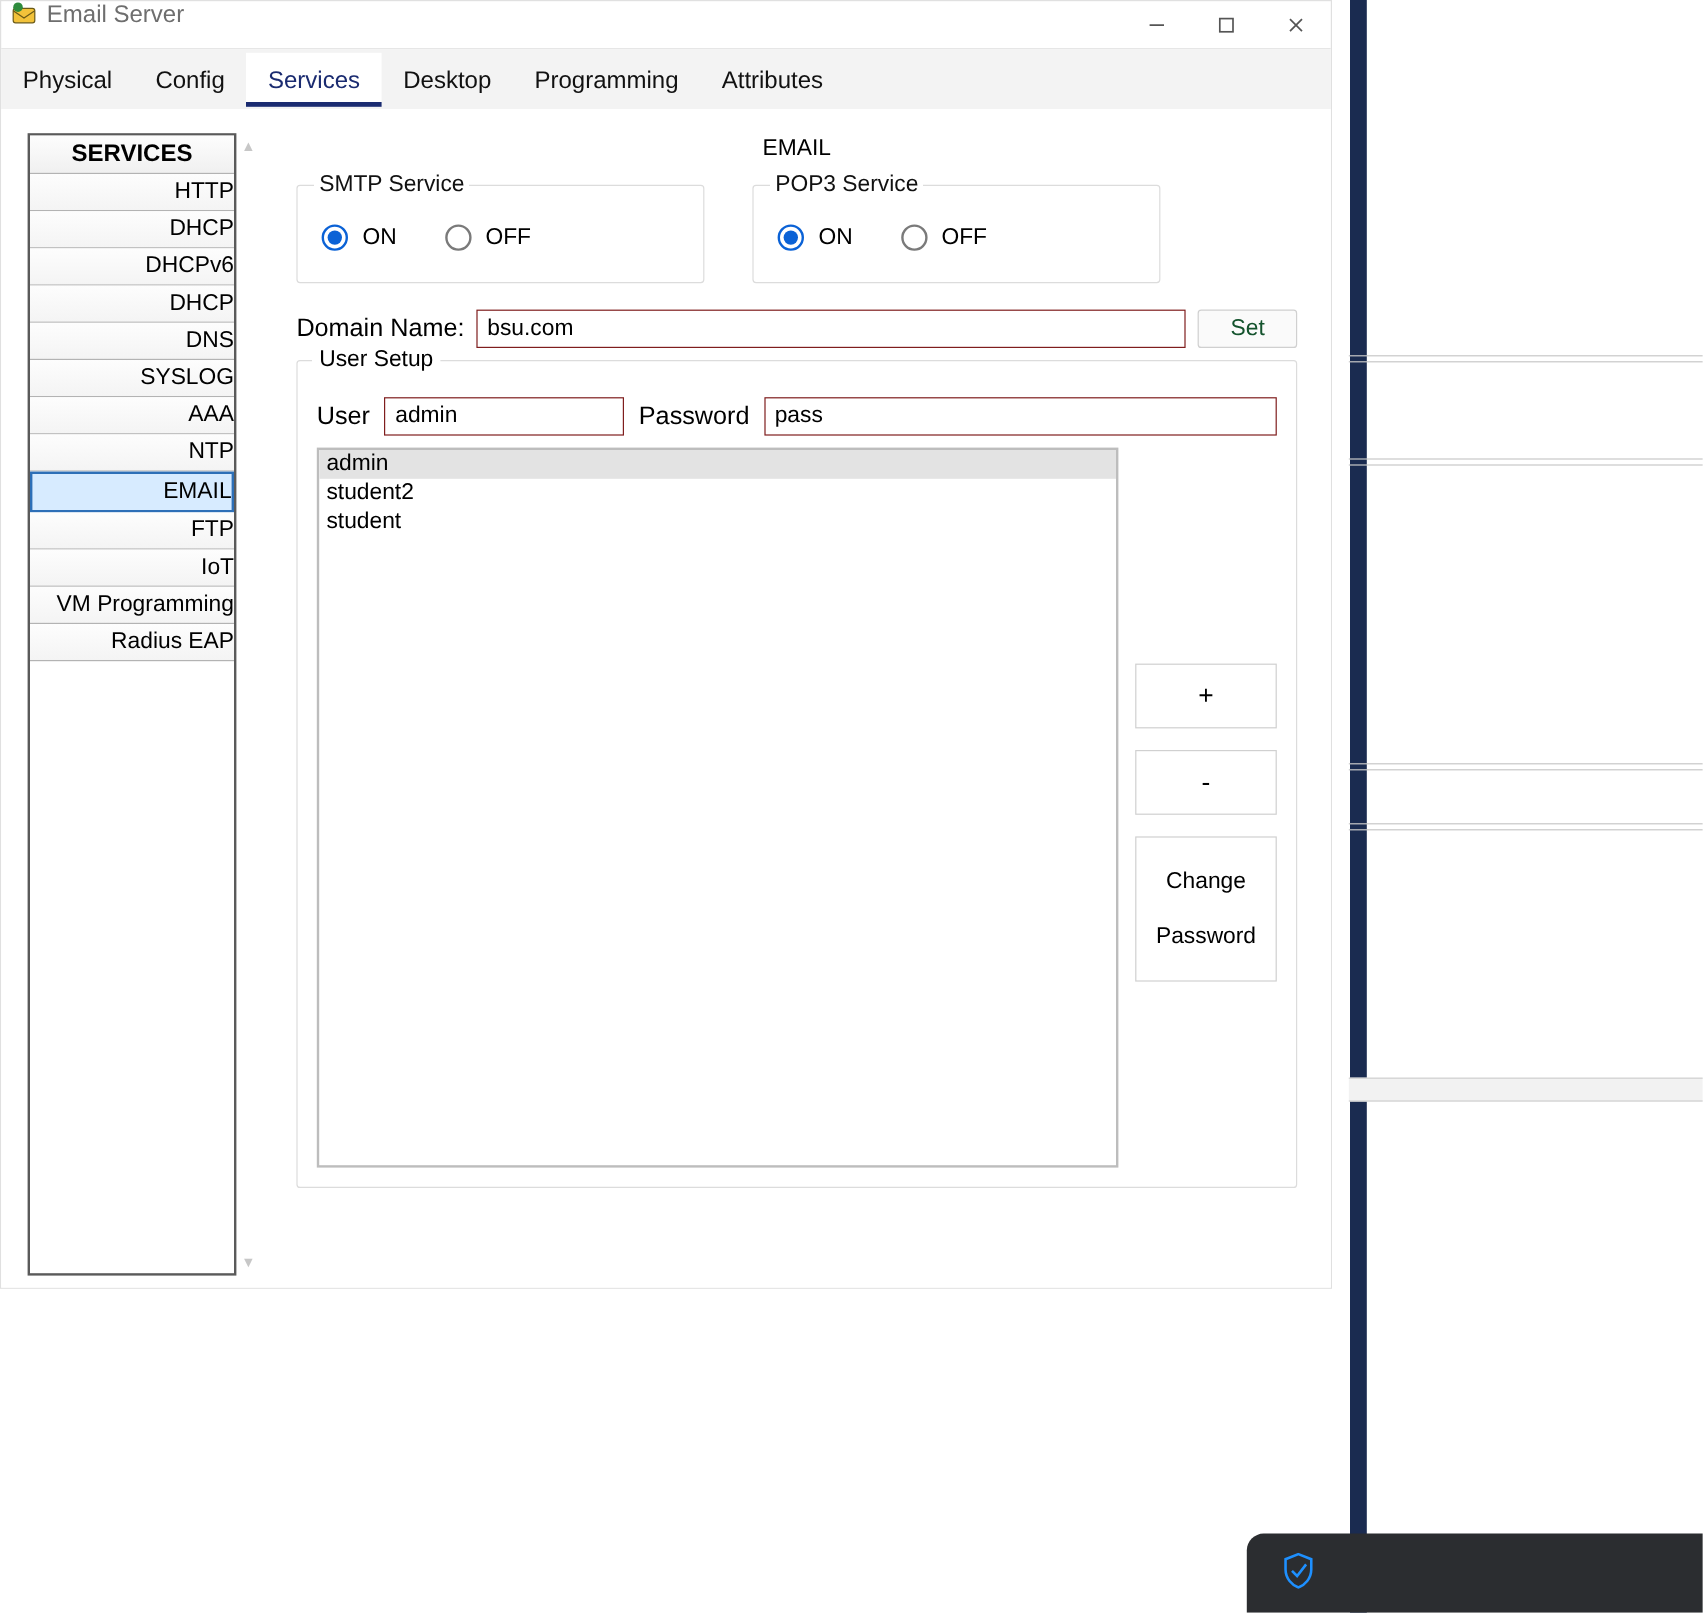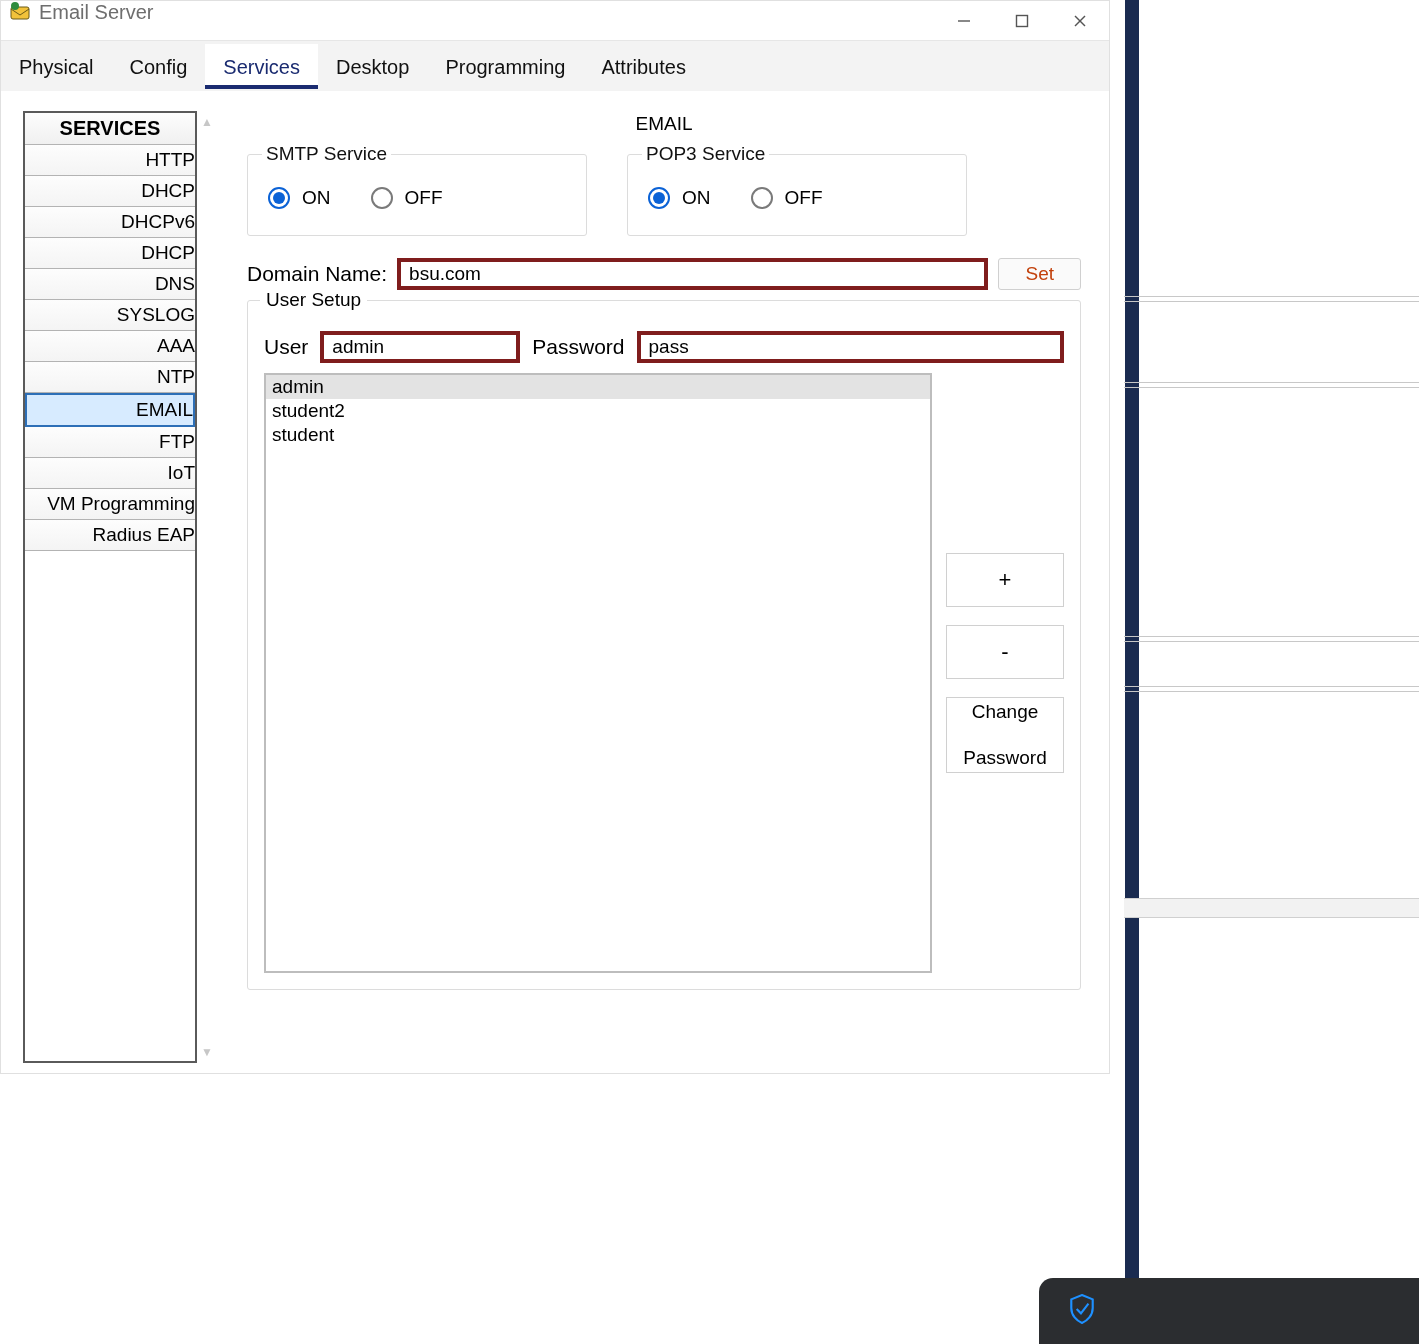--- a/index.html
+++ b/index.html
@@ -33,35 +33,35 @@
   .groups{display:flex;gap:40px}
   fieldset{border:1px solid #dcdcdc;border-radius:3px;padding:22px 14px 26px 14px;margin:0;width:340px}
   legend{font-size:19px;padding:0 4px;color:#111}
   .radio-row{display:flex;gap:40px;align-items:center;padding-left:6px}
   .radio{display:flex;align-items:center;gap:12px;font-size:19px}
   .radio .dot{width:22px;height:22px;border:2px solid #7a7a7a;border-radius:50%;display:inline-flex;align-items:center;justify-content:center}
   .radio.on .dot{border-color:#0b62d6}
   .radio.on .dot::after{content:"";width:12px;height:12px;border-radius:50%;background:#0b62d6}
   .domain-row{display:flex;align-items:center;gap:10px;margin:22px 0 10px 0}
   .lbl{font-size:21px}
-  .txt{height:32px;border:4px solid #7f1d1d;font-size:19px;padding:2px 8px;background:#fff}
+  .txt{height:32px;border:1px solid #7f1d1d;font-size:19px;padding:2px 8px;background:#fff}
   .domain-row .txt{flex:1}
-  .btn{border:1px solid #d0d0d0;background:#fafafa;color:#c2410c;font-size:19px;padding:4px 26px;border-radius:3px;cursor:pointer}
+  .btn{border:1px solid #d0d0d0;background:#fafafa;color:#14532d;font-size:19px;padding:4px 26px;border-radius:3px;cursor:pointer}
   .user-setup{border:1px solid #dcdcdc;border-radius:3px;margin-top:6px;padding:10px 16px 14px 16px;position:relative;height:690px}
   .user-setup .legend{position:absolute;top:-12px;left:12px;background:#fff;padding:0 6px;font-size:19px}
   .upw{display:flex;align-items:center;gap:12px;margin:20px 0 10px 0}
   .upw .txt{width:200px}
   .upw .txt.pw{flex:1}
   .list-area{display:flex;gap:14px;height:600px}
   .userlist{flex:1;border:2px solid #bdbdbd;background:#fff;overflow:auto}
   .userlist .row{font-size:19px;padding:1px 6px}
   .userlist .row.sel{background:#e3e3e3}
   .side-btns{width:118px;display:flex;flex-direction:column;gap:18px;margin-top:180px}
   .sb{border:1px solid #d0d0d0;background:#fff;font-size:22px;height:54px;display:flex;align-items:center;justify-content:center;cursor:pointer}
-  .sb.chg{font-size:19px;height:76px;flex-direction:column;line-height:2.4}
+  .sb.chg{font-size:19px;height:121px;flex-direction:column;line-height:2.4}
 </style>
 </head>
 <body>
 
 <div class="desktop">
   <div class="vstrip"></div>
   <div class="t-hline a"></div>
     <div class="t-hline b"></div>
     <div class="t-hline c"></div>
     <div class="t-hline d"></div>

